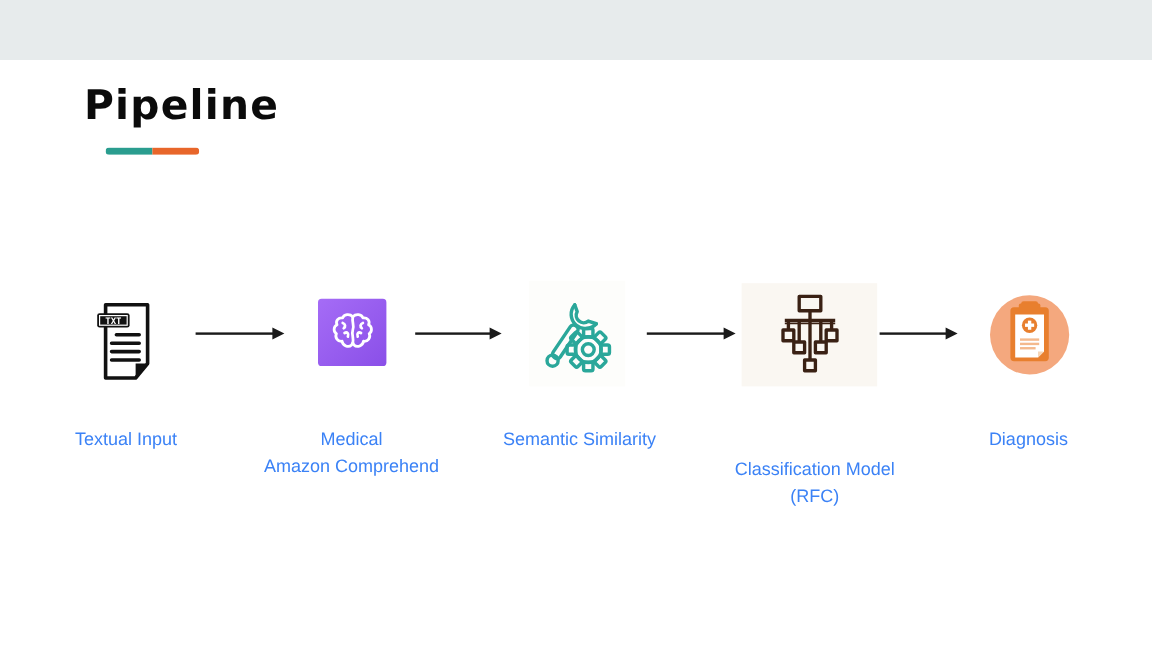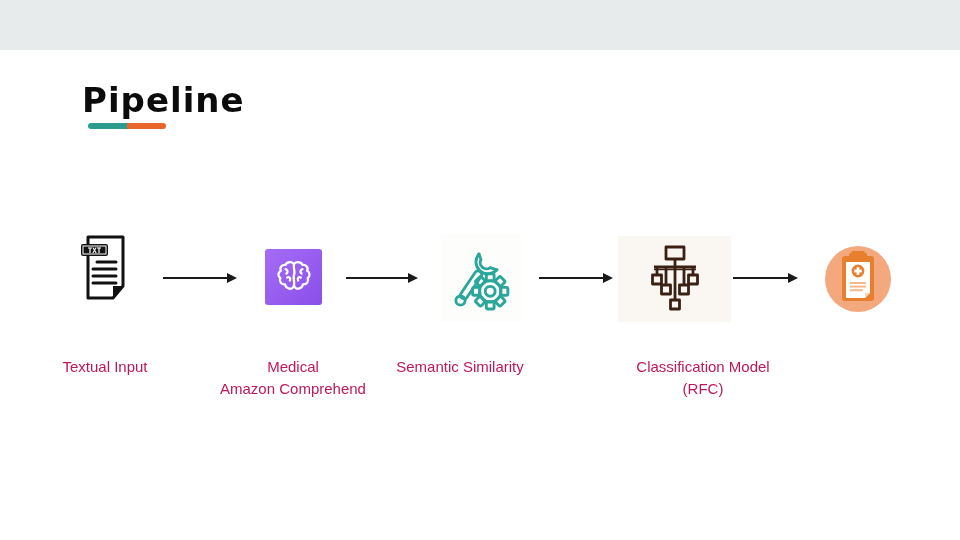--- a/index.html
+++ b/index.html
@@ -11,21 +11,21 @@
     overflow: hidden;
     font-family: "Liberation Sans", sans-serif;
   }
   .top-bar {
     position: absolute; left:0; top:0;
     width: 960px; height: 50px;
     background: #e7ebec;
   }
   .title {
     position: absolute; left:70px; top:68px;
-    margin:12px;
+    margin:0;
     font-family: "DejaVu Sans", sans-serif;
     font-size: 34px; font-weight: 800;
     letter-spacing: 1px;
     color: #0b0b0b;
     text-align: right;
   }
   .title-underline {
     position: absolute; left:88px; top:123px;
     width: 78px; height: 6px;
     border-radius: 3px; overflow: hidden;
@@ -74,42 +74,42 @@
   .arrow-1 { left:163px; width:65px; }
   .arrow-2 { left:346px; width:63px; }
   .arrow-3 { left:539px; width:65px; }
   .arrow-4 { left:733px; width:56px; }
 
   .stage-label {
     position: absolute; top: 356px;
     width: 190px;
     text-align: center;
     font-size: 15px; line-height: 22px;
-    color: #be185d;
+    color: #3b82f6;
   }
   .label-1 { left:10px; }
   .label-2 { left:198px; }
-  .label-3 { left:365px;text-align:center; }
-  .label-4 { left:608px; }
+  .label-3 { left:388px;text-align:center; }
+  .label-4 { left:584px;margin-top:25px; }
   .label-5 { left:762px; }
 </style>
 </head>
 <body>
 
 <div class="slide">
 
   <div class="top-bar"></div>
 
   <h1 class="title">Pipeline</h1>
   <div class="title-underline">
     <span class="seg seg-teal"></span>
     <span class="seg seg-orange"></span>
   </div>
 
-  <div class="icon-abs" style="left:80px; top:234px;text-decoration:underline;">
+  <div class="icon-abs" style="left:80px; top:251px;text-decoration:underline;">
     <svg width="50" height="68" viewBox="0 0 50 68" aria-hidden="true">
       <path d="M8 3 H43 V52 L33 64 H8 Z" fill="#ffffff" stroke="#111111" stroke-width="3" stroke-linejoin="round"></path>
       <path d="M43 52 L33 64 V52 Z" fill="#111111"></path>
       <rect x="1" y="10" width="27" height="12" rx="2" fill="#131313"></rect>
       <rect x="3" y="12" width="23" height="8" fill="none" stroke="#ffffff" stroke-width="1"></rect>
       <text x="14.5" y="19" fill="#ffffff" font-size="7.5" font-weight="bold" text-anchor="middle" font-family="DejaVu Sans Mono, monospace">TXT</text>
       <path d="M17 28 H36 M13 35 H36 M13 42 H36 M13 49 H36" stroke="#111111" stroke-width="3" stroke-linecap="round"></path>
     </svg>
   </div>
 
@@ -203,14 +203,18 @@
     <div>Medical</div>
     <div>Amazon Comprehend</div>
   </div>
   <div class="stage-label label-3">
     <div>Semantic Similarity</div>
   </div>
   <div class="stage-label label-4">
     <div>Classification Model</div>
     <div>(RFC)</div>
   </div>
+  <div class="stage-label label-5">
+    <div>Diagnosis</div>
+    <div></div>
+  </div>
 
 </div>
 
 </body></html>

